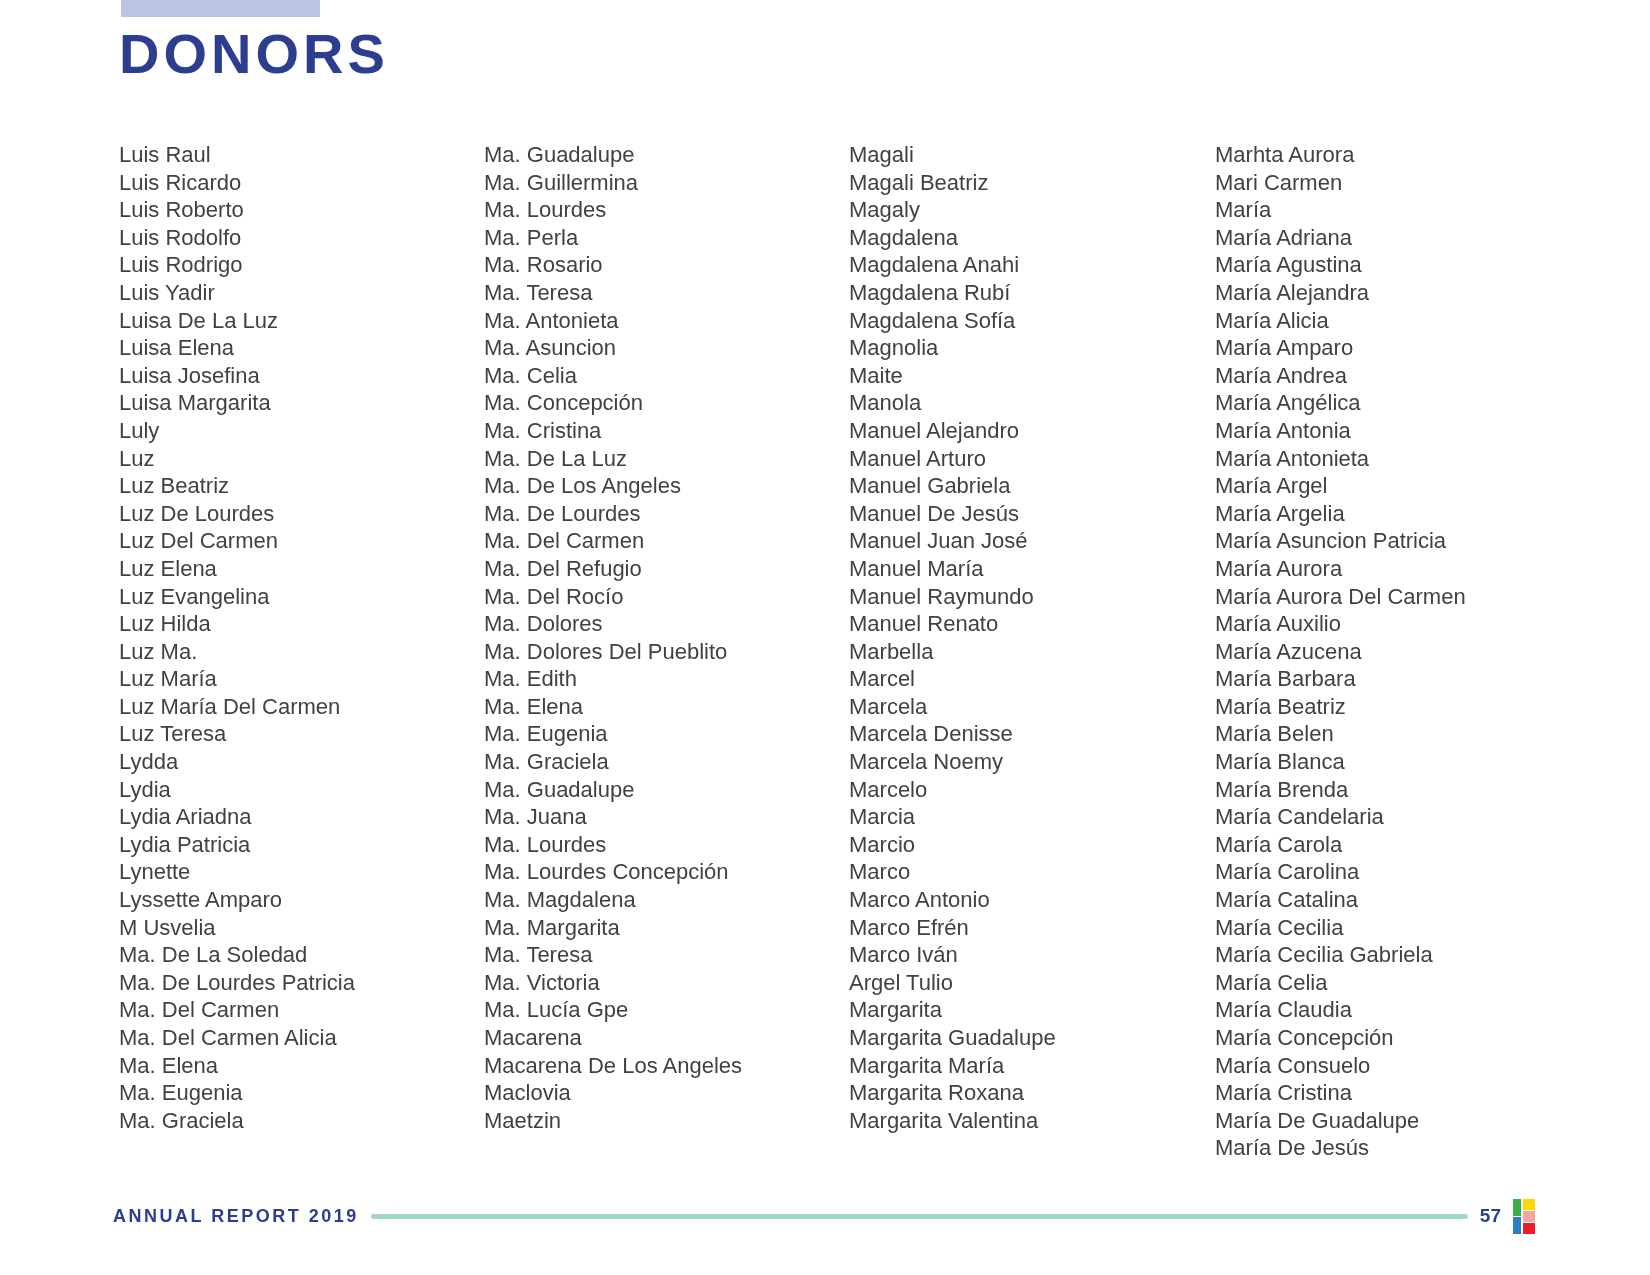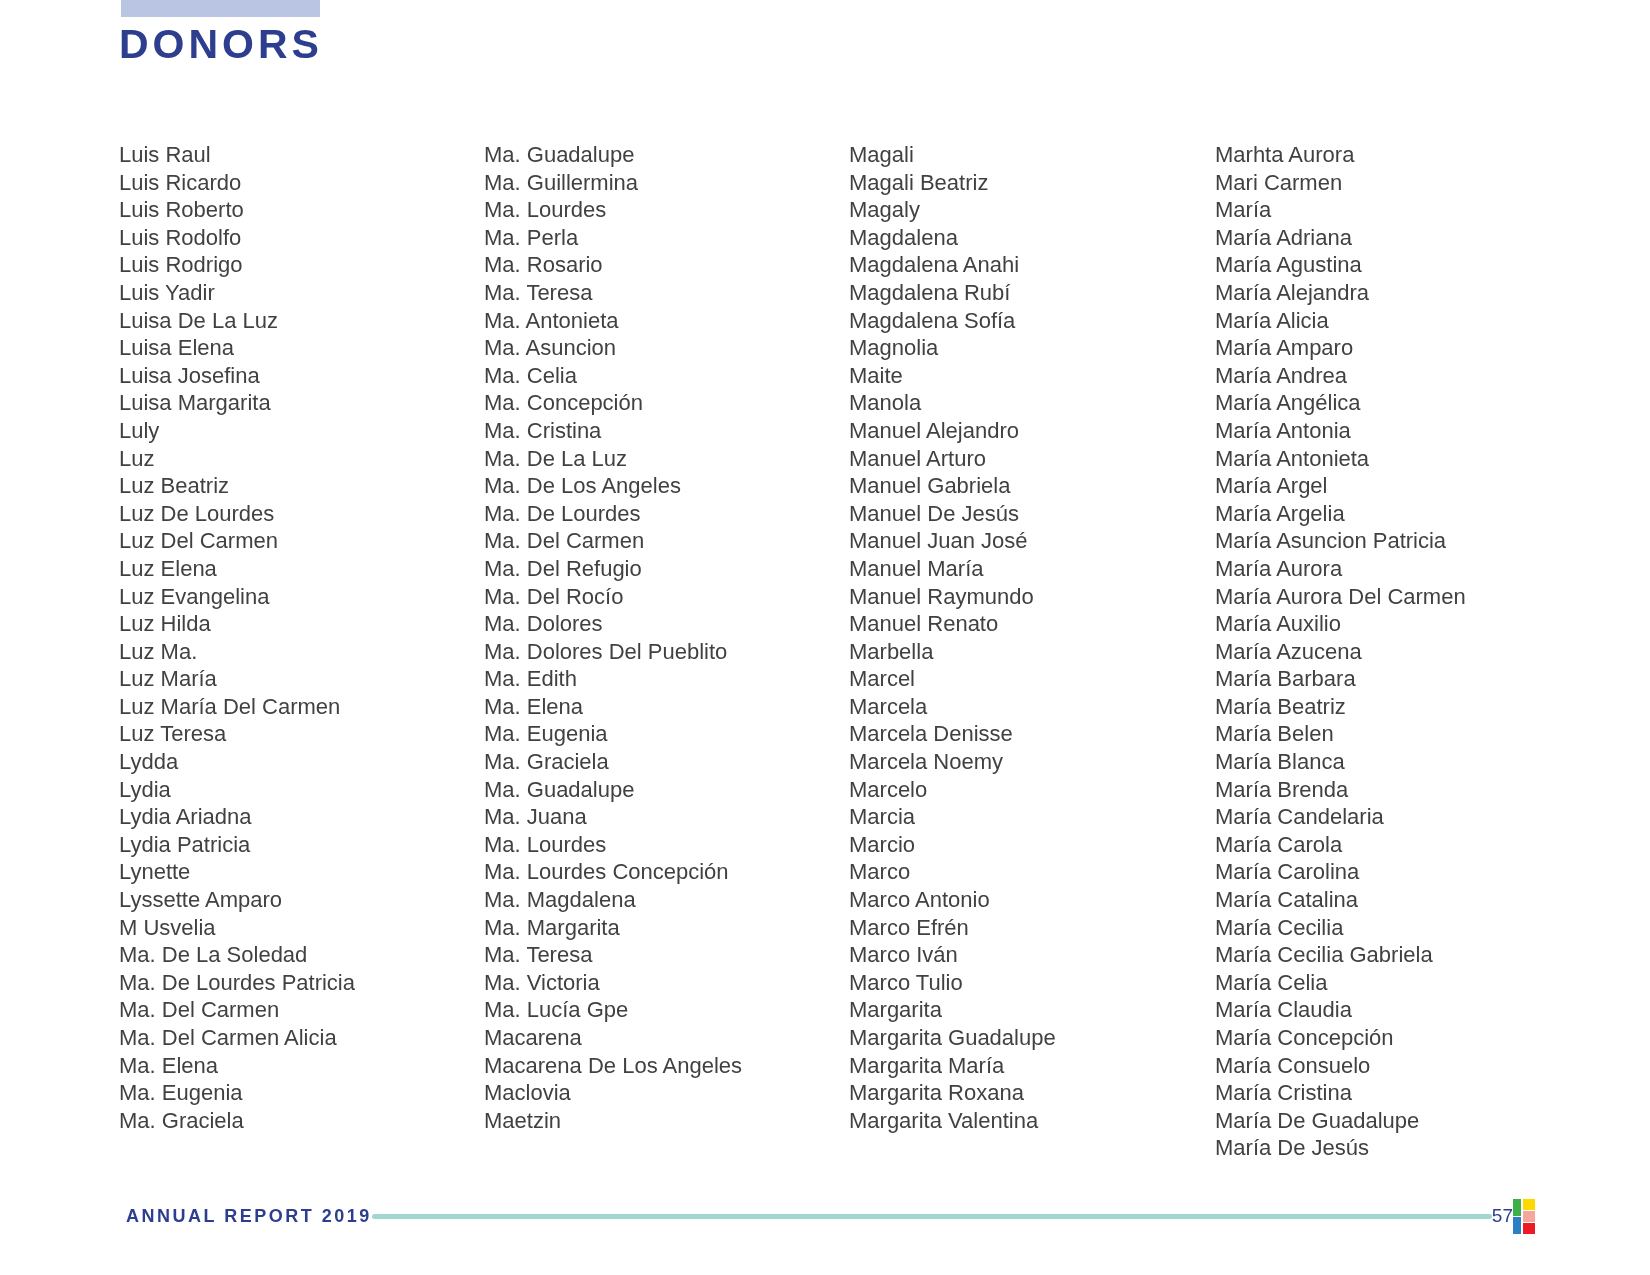--- a/index.html
+++ b/index.html
@@ -25,63 +25,63 @@
   .accent-bar{
     position:absolute;
     left:121px; top:0;
     width:199px; height:17px;
     background:var(--accent-bar);
   }
   .page-title{
     position:absolute;
     left:119px; top:21px;
     margin:0;
-    font-size:41px;
+    font-size:56px;
     font-weight:bold;
     letter-spacing:4px;
     color:var(--navy);
   }
   .columns{
     position:absolute;
     left:119px; top:141px;
     right:56px;
     display:grid;
     grid-template-columns:365px 365px 366px auto;
   }
   .donor-column{display:block;}
   .donor{
     font-size:22px;
     line-height:27.6px;
     color:var(--text-gray);
     white-space:nowrap;
   }
   .footer{
     position:absolute;
-    left:126px; right:115px; top:1198px;
+    left:113px; right:115px; top:1198px;
     height:36px;
     display:flex;
     align-items:center;
-    gap:0;
+    gap:12px;
   }
   .report-label{
     font-size:18px;
     font-weight:bold;
     letter-spacing:2.5px;
     color:var(--navy);
     white-space:nowrap;
   }
   .footer-rule{
     flex:1;
     height:5px;
     border-radius:3px;
     background:var(--teal-rule);
   }
   .page-number{
     font-size:19px;
-    font-weight:normal;
+    font-weight:bold;
     color:var(--navy);
   }
   .logo{
     display:grid;
     grid-template-columns:8px 12px;
     grid-template-rows:repeat(6,5px);
     column-gap:2px;
     row-gap:1px;
   }
   .logo i{display:block;}
@@ -201,21 +201,21 @@
         <div class="donor">Marcela</div>
         <div class="donor">Marcela Denisse</div>
         <div class="donor">Marcela Noemy</div>
         <div class="donor">Marcelo</div>
         <div class="donor">Marcia</div>
         <div class="donor">Marcio</div>
         <div class="donor">Marco</div>
         <div class="donor">Marco Antonio</div>
         <div class="donor">Marco Efrén</div>
         <div class="donor">Marco Iván</div>
-        <div class="donor">Marco Tulio</div>
+        <div class="donor">Argel Tulio</div>
         <div class="donor">Margarita</div>
         <div class="donor">Margarita Guadalupe</div>
         <div class="donor">Margarita María</div>
         <div class="donor">Margarita Roxana</div>
         <div class="donor">Margarita Valentina</div>
       </div>
       <div class="donor-column">
         <div class="donor">Marhta Aurora</div>
         <div class="donor">Mari Carmen</div>
         <div class="donor">María</div>

